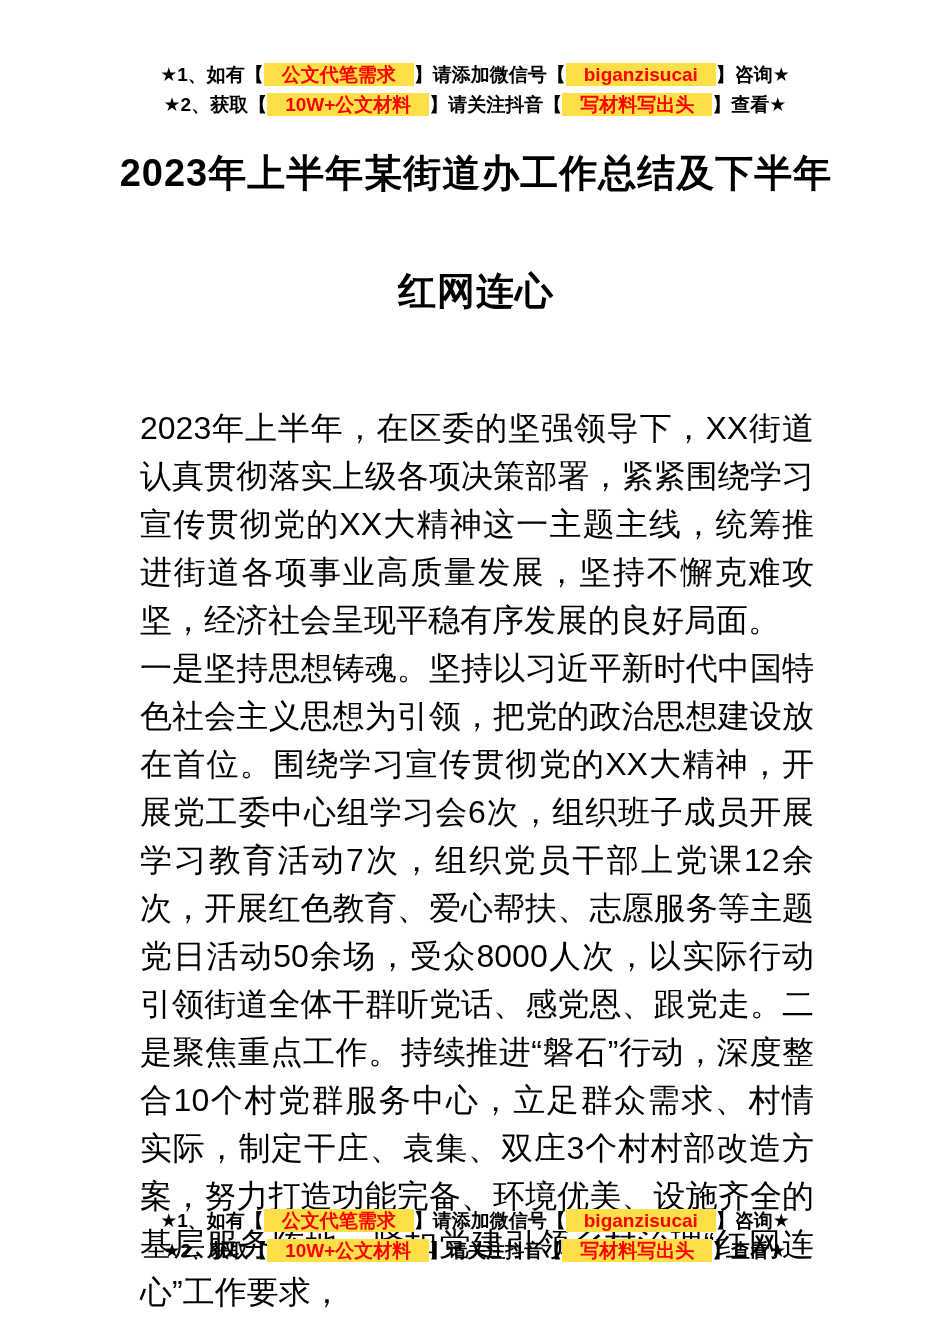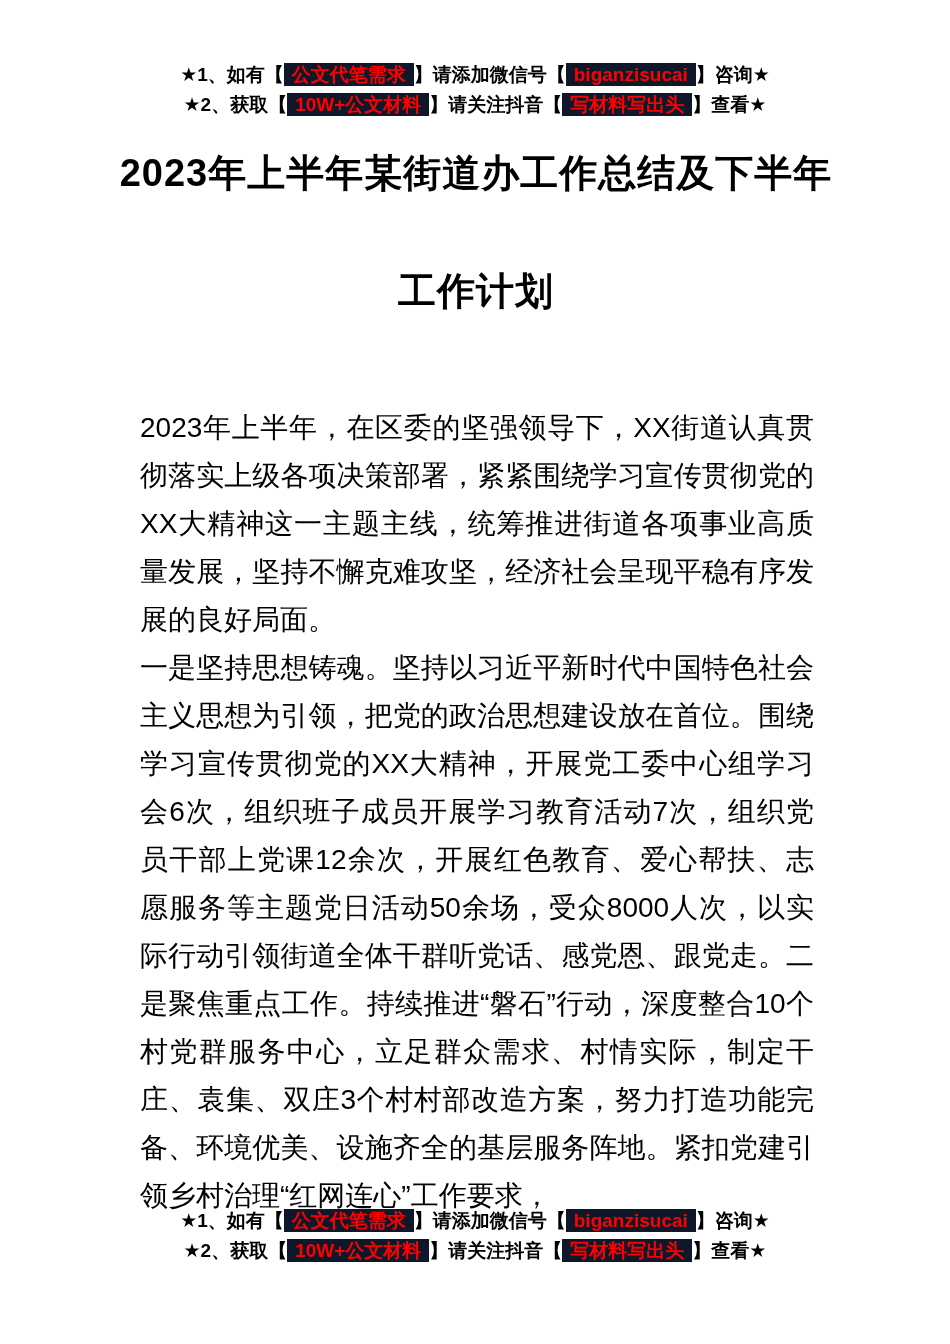--- a/index.html
+++ b/index.html
@@ -23,23 +23,23 @@
     font-size: 19px;
     line-height: 30px;
     color: #000000;
     white-space: nowrap;
   }
   .banner-top { top: 60px; }
   .banner-bottom { top: 1206px; }
   .banner-line { display: block; }
   .seg { display: inline; }
   .hl {
-    background: #0f172a;
+    background: #fde047;
     color: #ff0000;
-    padding: 1px 8px;
+    padding: 1px 18px;
     text-align: right;
   }
   .un {
     text-underline-offset: 4px;
     text-decoration-thickness: 2px;
   }
   .title-line {
     position: absolute;
     left: 2px;
     right: 0;
@@ -49,21 +49,21 @@
     letter-spacing: 1px;
     color: #000000;
   }
   .title-line-1 { top: 148px; }
   .title-line-2 { top: 266px; }
   .doc-body {
     position: absolute;
     top: 404px;
     left: 140px;
     width: 674px;
-    font-size: 28px;
+    font-size: 32px;
     line-height: 48px;
     text-align: justify;
     color: #000000;
   }
   .doc-body p { margin: 0; }
 </style>
 </head>
 <body>
 
 <div class="page">
@@ -71,21 +71,21 @@
   <div class="banner banner-top">
     <span class="banner-line">
       <span class="seg">★1、如有【</span><span class="seg hl">公文代笔需求</span><span class="seg">】请</span><span class="seg un">添加</span><span class="seg">微信号【</span><span class="seg hl un">biganzisucai</span><span class="seg">】咨询★</span>
     </span>
     <span class="banner-line">
       <span class="seg">★2、获取【</span><span class="seg hl">10W+公文材料</span><span class="seg">】请</span><span class="seg un">关注</span><span class="seg">抖音【</span><span class="seg hl un">写材料写出头</span><span class="seg">】查看★</span>
     </span>
   </div>
 
   <div class="title-line title-line-1">2023年上半年某街道办工作总结及下半年</div>
-  <div class="title-line title-line-2">工作计划</div>
+  <div class="title-line title-line-2">红网连心</div>
 
   <div class="doc-body">
     <p>2023年上半年，在区委的坚强领导下，XX街道认真贯彻落实上级各项决策部署，紧紧围绕学习宣传贯彻党的XX大精神这一主题主线，统筹推进街道各项事业高质量发展，坚持不懈克难攻坚，经济社会呈现平稳有序发展的良好局面。</p>
     <p>一是坚持思想铸魂。坚持以习近平新时代中国特色社会主义思想为引领，把党的政治思想建设放在首位。围绕学习宣传贯彻党的XX大精神，开展党工委中心组学习会6次，组织班子成员开展学习教育活动7次，组织党员干部上党课12余次，开展红色教育、爱心帮扶、志愿服务等主题党日活动50余场，受众8000人次，以实际行动引领街道全体干群听党话、感党恩、跟党走。二是聚焦重点工作。持续推进“磐石”行动，深度整合10个村党群服务中心，立足群众需求、村情实际，制定干庄、袁集、双庄3个村村部改造方案，努力打造功能完备、环境优美、设施齐全的基层服务阵地。紧扣党建引领乡村治理“红网连心”工作要求，</p>
   </div>
 
   <div class="banner banner-bottom">
     <span class="banner-line">
       <span class="seg">★1、如有【</span><span class="seg hl">公文代笔需求</span><span class="seg">】请</span><span class="seg un">添加</span><span class="seg">微信号【</span><span class="seg hl un">biganzisucai</span><span class="seg">】咨询★</span>
     </span>

